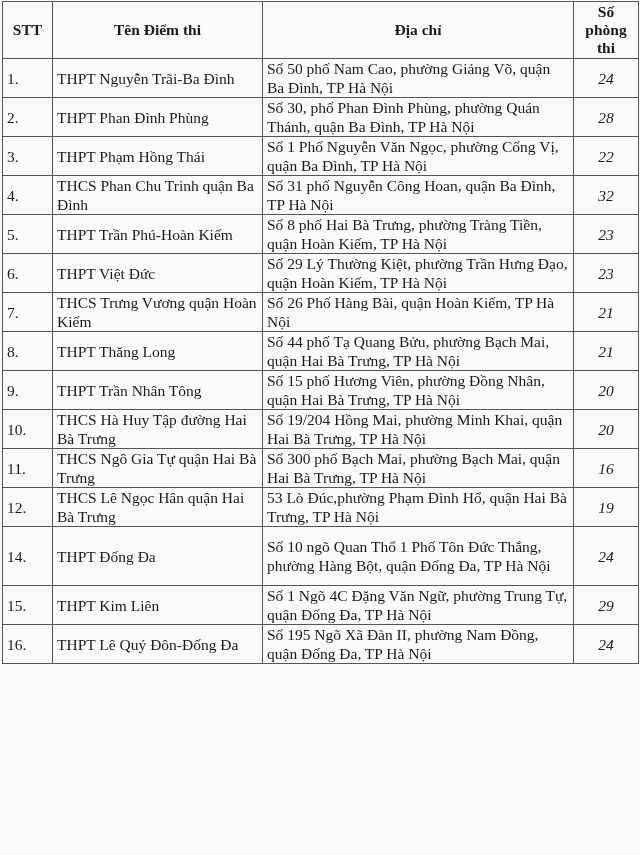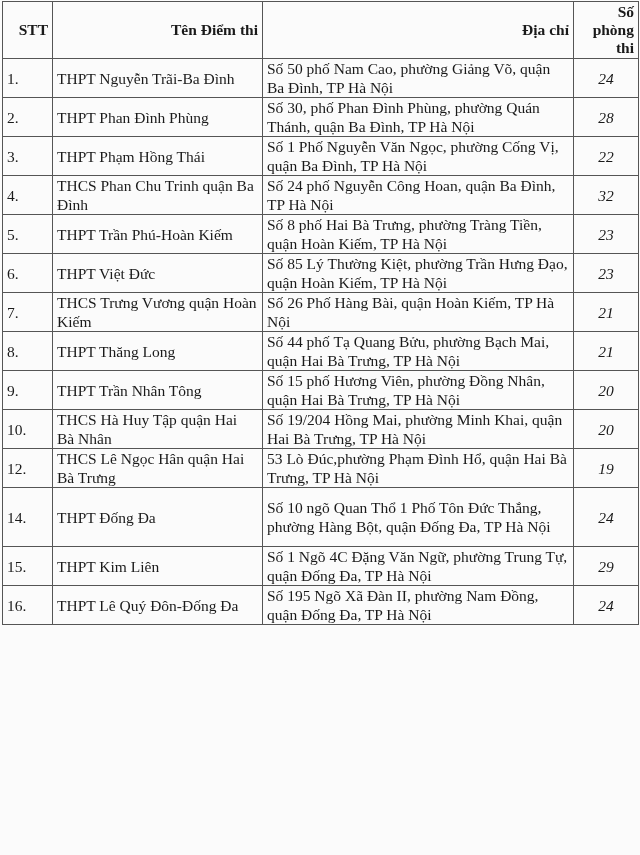--- a/index.html
+++ b/index.html
@@ -13,21 +13,21 @@
     font-family:"Liberation Serif", "DejaVu Serif", serif;
     color:#1a1a1a;
     font-size:15.5px;
     line-height:19px;
   }
   table.grid td, table.grid th {
     border:1px solid #555;
     padding:0 4px;
     vertical-align:middle;
   }
-  table.grid th { font-weight:bold; text-align:right; height:56px; line-height:18px; }
+  table.grid th { font-weight:bold; text-align:center; height:56px; line-height:18px; }
   td.stt { text-align:left; padding-left:6px; }
   td.name { padding-left:6px; }
   td.addr { padding-left:6px;margin-left:16px; }
   td.rooms { text-align:center;font-style:italic; }
   tr.r2 td { height:38px; }
   tr.r3 td { height:58px; }
   col.c1 { width:50px; }
   col.c2 { width:210px; }
   col.c3 { width:311px; }
   col.c4 { width:65px; }
@@ -66,33 +66,33 @@
         </tr>
       <tr class="r2">
           <td class="stt">3.</td>
           <td class="name">THPT Phạm Hồng Thái</td>
           <td class="addr">Số 1 Phố Nguyễn Văn Ngọc, phường Cống Vị, quận Ba Đình, TP Hà Nội</td>
           <td class="rooms">22</td>
         </tr>
       <tr class="r2">
           <td class="stt">4.</td>
           <td class="name">THCS Phan Chu Trinh quận Ba Đình</td>
-          <td class="addr">Số 24 phố Nguyễn Công Hoan, quận Ba Đình, TP Hà Nội</td>
+          <td class="addr">Số 31 phố Nguyễn Công Hoan, quận Ba Đình, TP Hà Nội</td>
           <td class="rooms">32</td>
         </tr>
       <tr class="r2">
           <td class="stt">5.</td>
           <td class="name">THPT Trần Phú-Hoàn Kiếm</td>
           <td class="addr">Số 8 phố Hai Bà Trưng, phường Tràng Tiền, quận Hoàn Kiếm, TP Hà Nội</td>
           <td class="rooms">23</td>
         </tr>
       <tr class="r2">
           <td class="stt">6.</td>
           <td class="name">THPT Việt Đức</td>
-          <td class="addr">Số 85 Lý Thường Kiệt, phường Trần Hưng Đạo, quận Hoàn Kiếm, TP Hà Nội</td>
+          <td class="addr">Số 29 Lý Thường Kiệt, phường Trần Hưng Đạo, quận Hoàn Kiếm, TP Hà Nội</td>
           <td class="rooms">23</td>
         </tr>
       <tr class="r2">
           <td class="stt">7.</td>
           <td class="name">THCS Trưng Vương quận Hoàn Kiếm</td>
           <td class="addr">Số 26 Phố Hàng Bài, quận Hoàn Kiếm, TP Hà Nội</td>
           <td class="rooms">21</td>
         </tr>
       <tr class="r2">
           <td class="stt">8.</td>
@@ -101,23 +101,29 @@
           <td class="rooms">21</td>
         </tr>
       <tr class="r2">
           <td class="stt">9.</td>
           <td class="name">THPT Trần Nhân Tông</td>
           <td class="addr">Số 15 phố Hương Viên, phường Đồng Nhân, quận Hai Bà Trưng, TP Hà Nội</td>
           <td class="rooms">20</td>
         </tr>
       <tr class="r2">
           <td class="stt">10.</td>
-          <td class="name">THCS Hà Huy Tập quận Hai Bà Nhân</td>
+          <td class="name">THCS Hà Huy Tập đường Hai Bà Trưng</td>
           <td class="addr">Số 19/204 Hồng Mai, phường Minh Khai, quận Hai Bà Trưng, TP Hà Nội</td>
           <td class="rooms">20</td>
+        </tr>
+      <tr class="r2">
+          <td class="stt">11.</td>
+          <td class="name">THCS Ngô Gia Tự quận Hai Bà Trưng</td>
+          <td class="addr">Số 300 phố Bạch Mai, phường Bạch Mai, quận Hai Bà Trưng, TP Hà Nội</td>
+          <td class="rooms">16</td>
         </tr>
       <tr class="r2">
           <td class="stt">12.</td>
           <td class="name">THCS Lê Ngọc Hân quận Hai Bà Trưng</td>
           <td class="addr">53 Lò Đúc,phường Phạm Đình Hổ, quận Hai Bà Trưng, TP Hà Nội</td>
           <td class="rooms">19</td>
         </tr>
       <tr class="r3">
           <td class="stt">14.</td>
           <td class="name">THPT Đống Đa</td>

